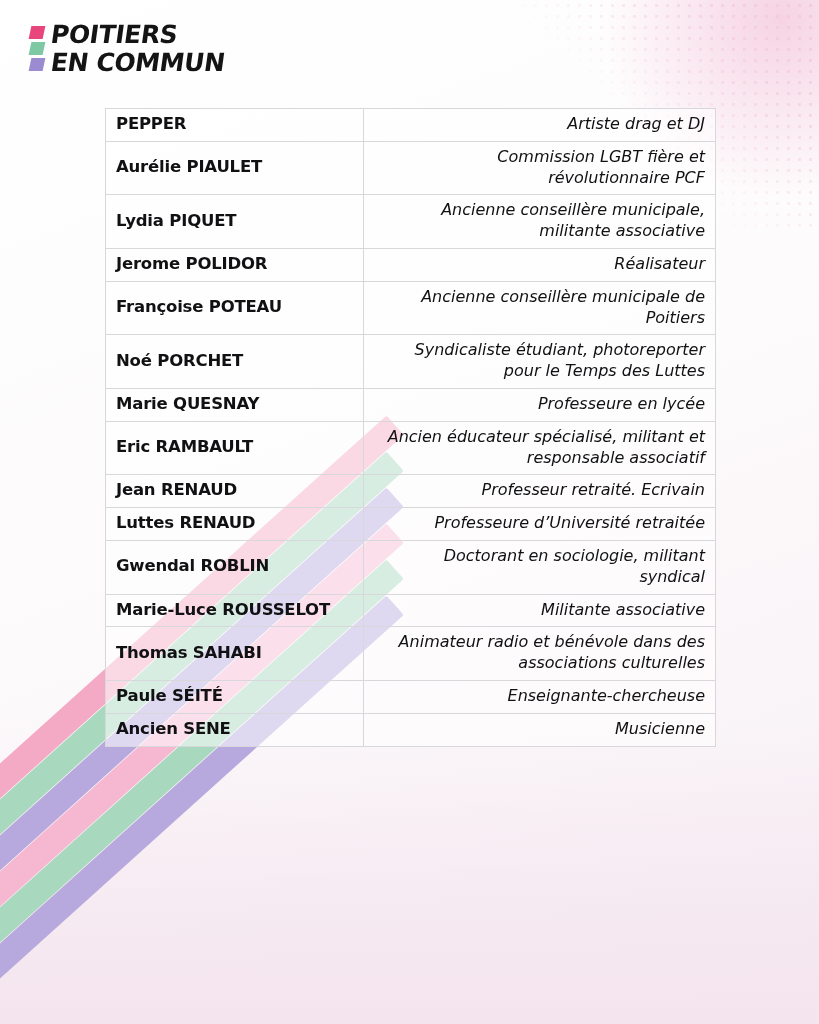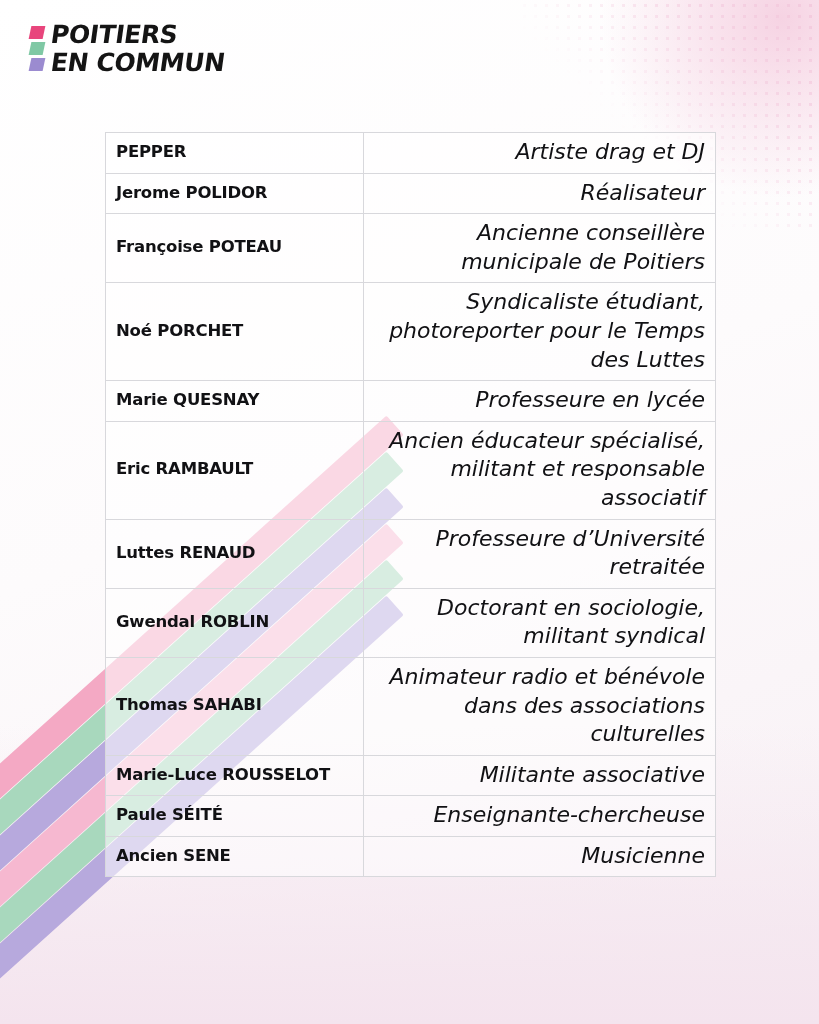--- a/index.html
+++ b/index.html
@@ -104,21 +104,20 @@
   }
   .logo-line.l2 { margin-top: 3px; }
 
   
   .table-wrap {
     position: absolute;
     left: 105px;
     top: 108px;
     width: 611px;
     z-index: 4;
-    margin-top: 24px;
   }
   table.roster {
     border-collapse: collapse;
     width: 100%;
     table-layout: fixed;
   }
   table.roster td {
     border: 1px solid #d8d8dc;
     padding: 5px 10px 6px 10px;
     vertical-align: middle;
@@ -130,21 +129,21 @@
     font-weight: bold;
     font-size: 16.5px;
     color: #111114;
     letter-spacing: -0.2px;
     text-align: left;
     line-height: 1.25;
   }
   td.role {
     font-family: "DejaVu Sans", sans-serif;
     font-style: italic;
-    font-size: 22px;
+    font-size: 16px;
     color: #111114;
     text-align: right;
     line-height: 1.3;
     padding-right: 12px;
   }
 </style>
 </head>
 <body>
 
 <div class="bg-base"></div>
@@ -173,54 +172,66 @@
 </div>
 
 <div class="table-wrap">
   <table class="roster">
     <tbody id="roster-body">
         <tr>
           <td class="name">PEPPER</td>
           <td class="role">Artiste drag et DJ</td>
         </tr>
         <tr>
+          <td class="name">Aurélie PIAULET</td>
+          <td class="role">Commission LGBT fière et révolutionnaire PCF</td>
+        </tr>
+        <tr>
+          <td class="name">Lydia PIQUET</td>
+          <td class="role">Ancienne conseillère municipale, militante associative</td>
+        </tr>
+        <tr>
           <td class="name">Jerome POLIDOR</td>
           <td class="role">Réalisateur</td>
         </tr>
         <tr>
           <td class="name">Françoise POTEAU</td>
           <td class="role">Ancienne conseillère municipale de Poitiers</td>
         </tr>
         <tr>
           <td class="name">Noé PORCHET</td>
           <td class="role">Syndicaliste étudiant, photoreporter pour le Temps des Luttes</td>
         </tr>
         <tr>
           <td class="name">Marie QUESNAY</td>
           <td class="role">Professeure en lycée</td>
         </tr>
         <tr>
           <td class="name">Eric RAMBAULT</td>
           <td class="role">Ancien éducateur spécialisé, militant et responsable associatif</td>
         </tr>
         <tr>
+          <td class="name">Jean RENAUD</td>
+          <td class="role">Professeur retraité. Ecrivain</td>
+        </tr>
+        <tr>
           <td class="name">Luttes RENAUD</td>
           <td class="role">Professeure d’Université retraitée</td>
         </tr>
         <tr>
           <td class="name">Gwendal ROBLIN</td>
           <td class="role">Doctorant en sociologie, militant syndical</td>
         </tr>
         <tr>
+          <td class="name">Marie-Luce ROUSSELOT</td>
+          <td class="role">Militante associative</td>
+        </tr>
+        <tr>
           <td class="name">Thomas SAHABI</td>
           <td class="role">Animateur radio et bénévole dans des associations culturelles</td>
-        </tr>
-        <tr>
-          <td class="name">Marie-Luce ROUSSELOT</td>
-          <td class="role">Militante associative</td>
         </tr>
         <tr>
           <td class="name">Paule SÉITÉ</td>
           <td class="role">Enseignante-chercheuse</td>
         </tr>
         <tr>
           <td class="name">Ancien SENE</td>
           <td class="role">Musicienne</td>
         </tr>
       </tbody>

